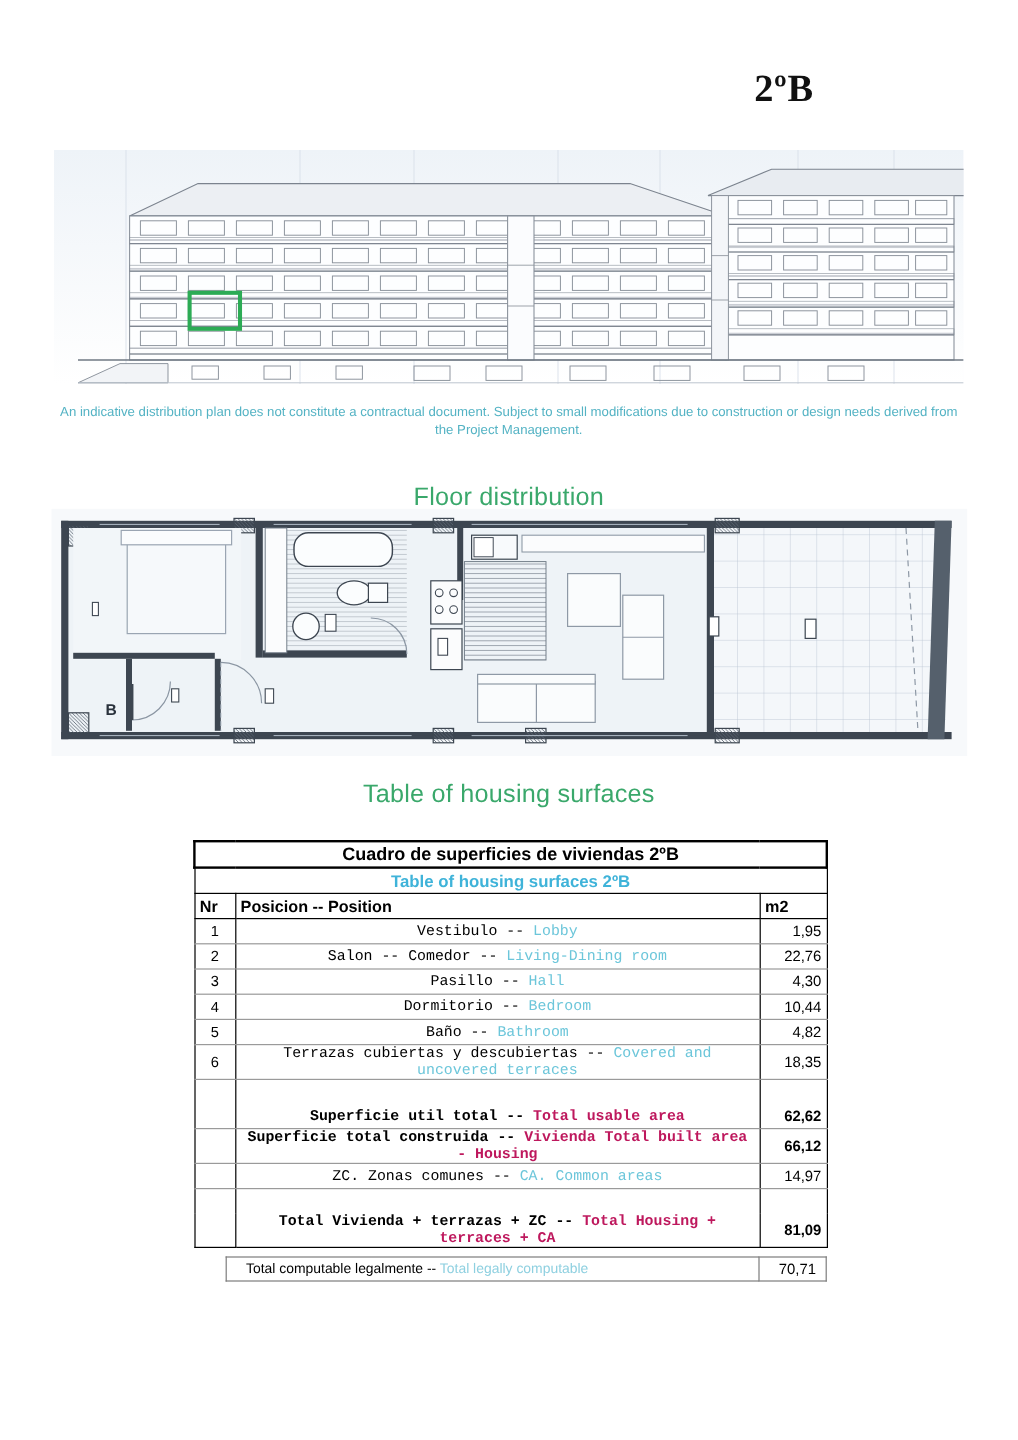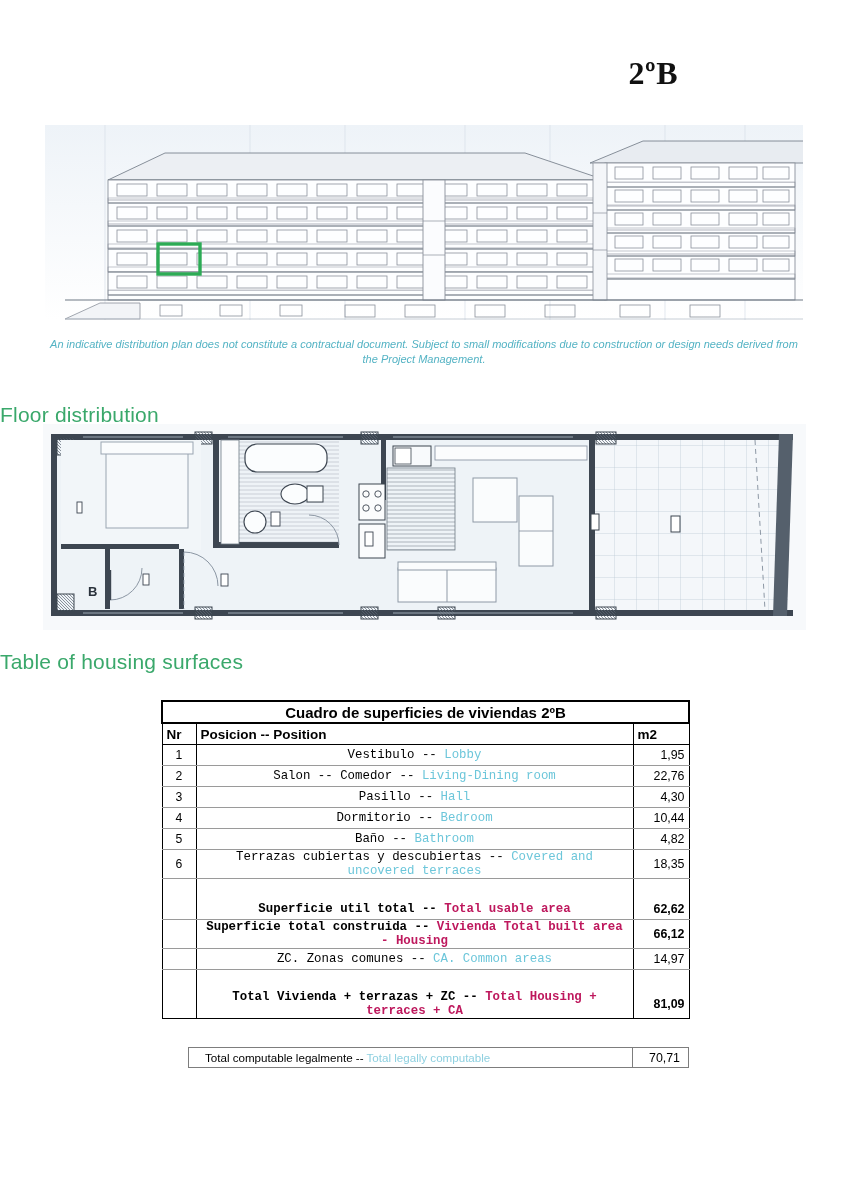--- a/index.html
+++ b/index.html
@@ -52,27 +52,27 @@
     font-size: 11.4px;
     line-height: 14.5px;
     color: #1a1a1a;
   }
   .disclaimer .en {
     font-family: "Liberation Sans", sans-serif;
     font-size: 11px;
     line-height: 14.5px;
     color: #54b3c4;
     margin-top: 1px;
-    font-style: italic;
   }
 
   
   .section-heading {
     position: absolute;
     width: 100%;
+    text-align: center;
     font-family: "Liberation Sans", sans-serif;
     font-size: 21px;
     color: #3aa86b;
     letter-spacing: 0.2px;
   }
   #floor-heading { top: 403px; }
   #table-heading { top: 650px; }
 
   
   .plan-wrap {
@@ -522,20 +522,23 @@
   <table class="surfaces">
     <colgroup>
       <col class="c-nr">
         <col class="c-pos">
         <col class="c-m2">
     </colgroup>
     <tbody>
       <tr>
         <td colspan="3" class="title-es b-out">Cuadro de superficies de viviendas 2ºB</td>
       </tr>
+      <tr>
+        <td colspan="3" class="title-en b-l b-r b-b">Table of housing surfaces 2ºB</td>
+      </tr>
 
       <tr>
         <td class="col-head b-l b-r b-b">Nr</td>
         <td class="col-head b-r b-b">Posicion -- Position</td>
         <td class="col-head b-r b-b">m2</td>
       </tr>
 
       <tr>
         <td class="nr b-l b-r thin-b">1</td>
         <td class="pos b-r thin-b">

